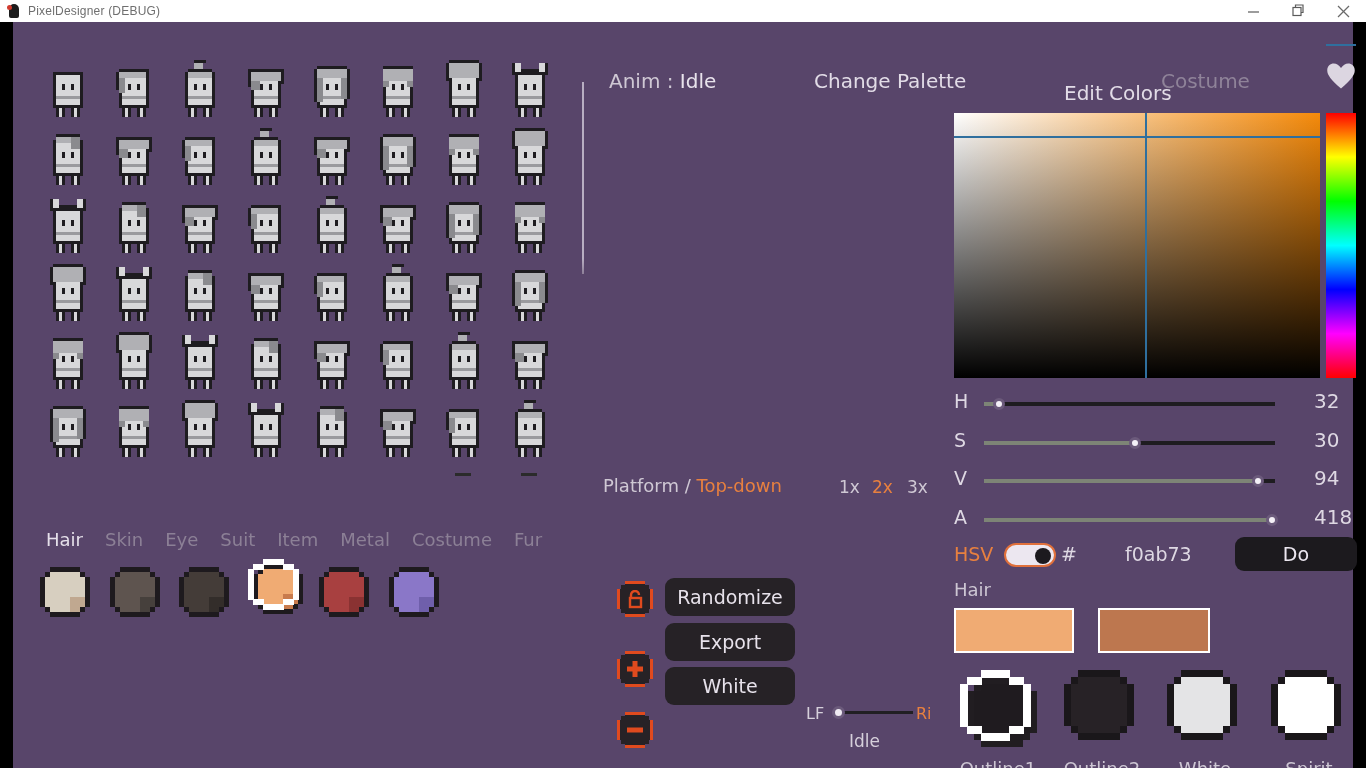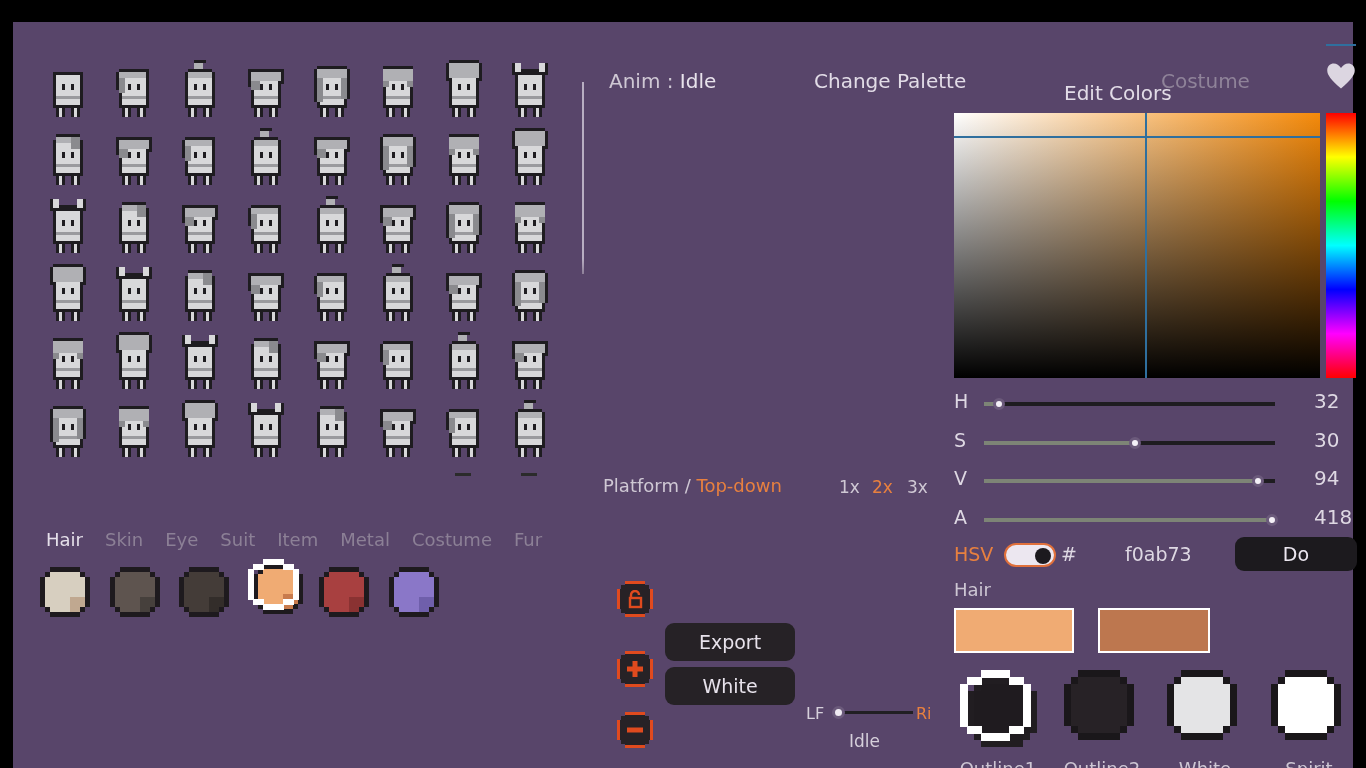--- a/index.html
+++ b/index.html
@@ -188,20 +188,45 @@
   .circ-label{
     position:absolute; top:736px; font-size:18px; color:#cdc6d3;
     width:120px; text-align:center;
   }
 </style>
 </head>
 <body>
 
 <div id="app">
 
+  <div class="titlebar">
+    <div class="tb-icon">
+      <div class="head"></div>
+        <div class="dot"></div>
+    </div>
+    <div class="tb-title">PixelDesigner (DEBUG)</div>
+    <div class="tb-spacer"></div>
+    <div class="tb-btn">
+      <svg width="13" height="13" viewBox="0 0 13 13">
+          <line x1="1" y1="7" x2="12" y2="7" stroke="#5a5a5a" stroke-width="1.2"></line>
+        </svg>
+    </div>
+    <div class="tb-btn">
+      <svg width="14" height="14" viewBox="0 0 14 14">
+        <rect x="1" y="3.5" width="8" height="8" fill="none" stroke="#5a5a5a" stroke-width="1.2"></rect>
+        <polyline points="3.5,3.5 3.5,1 11,1 11,8.5 9,8.5" fill="none" stroke="#5a5a5a" stroke-width="1.2"></polyline>
+      </svg>
+    </div>
+    <div class="tb-btn">
+      <svg width="13" height="13" viewBox="0 0 13 13">
+        <line x1="1" y1="1" x2="12" y2="12" stroke="#6a6a6a" stroke-width="1.2"></line>
+        <line x1="12" y1="1" x2="1" y2="12" stroke="#6a6a6a" stroke-width="1.2"></line>
+      </svg>
+    </div>
+  </div>
 
   <div class="stage">
 
     <div class="sprite-grid" id="sprite-grid">
         <div class="sprite-cell" style="left: 0px; top: 0px;">
           <div class="spr" style="left: 14px; top: 8px;">
             <i style="left: 0px; top: 0px; width: 30px; height: 3px; background: rgb(30, 28, 32);"></i>
             <i style="left: 0px; top: 3px; width: 3px; height: 30px; background: rgb(30, 28, 32);"></i>
             <i style="left: 27px; top: 3px; width: 3px; height: 30px; background: rgb(30, 28, 32);"></i>
             <i style="left: 3px; top: 3px; width: 24px; height: 30px; background: rgb(216, 216, 218);"></i>
@@ -1322,20 +1347,21 @@
     </div>
     <div class="pxbtn" style="left:604px; top:690px;">
       <div class="frame"></div>
       <div class="glyph">
         <svg width="18" height="18" viewBox="0 0 18 18">
             <rect x="1" y="6.5" width="16" height="5" fill="#e04a1e"></rect>
           </svg>
       </div>
     </div>
 
+    <div class="actbtn" style="top:556px;">Randomize</div>
     <div class="actbtn" style="top:601px;">Export</div>
     <div class="actbtn" style="top:645px;">White</div>
 
     <div class="lfri left">LF</div>
     <div class="lfri right">Ri</div>
     <div class="lfslider"></div>
     <div class="lfknob"></div>
     <div class="idle-label">Idle</div>
 
     <div class="cat-tabs" id="cat-tabs">

